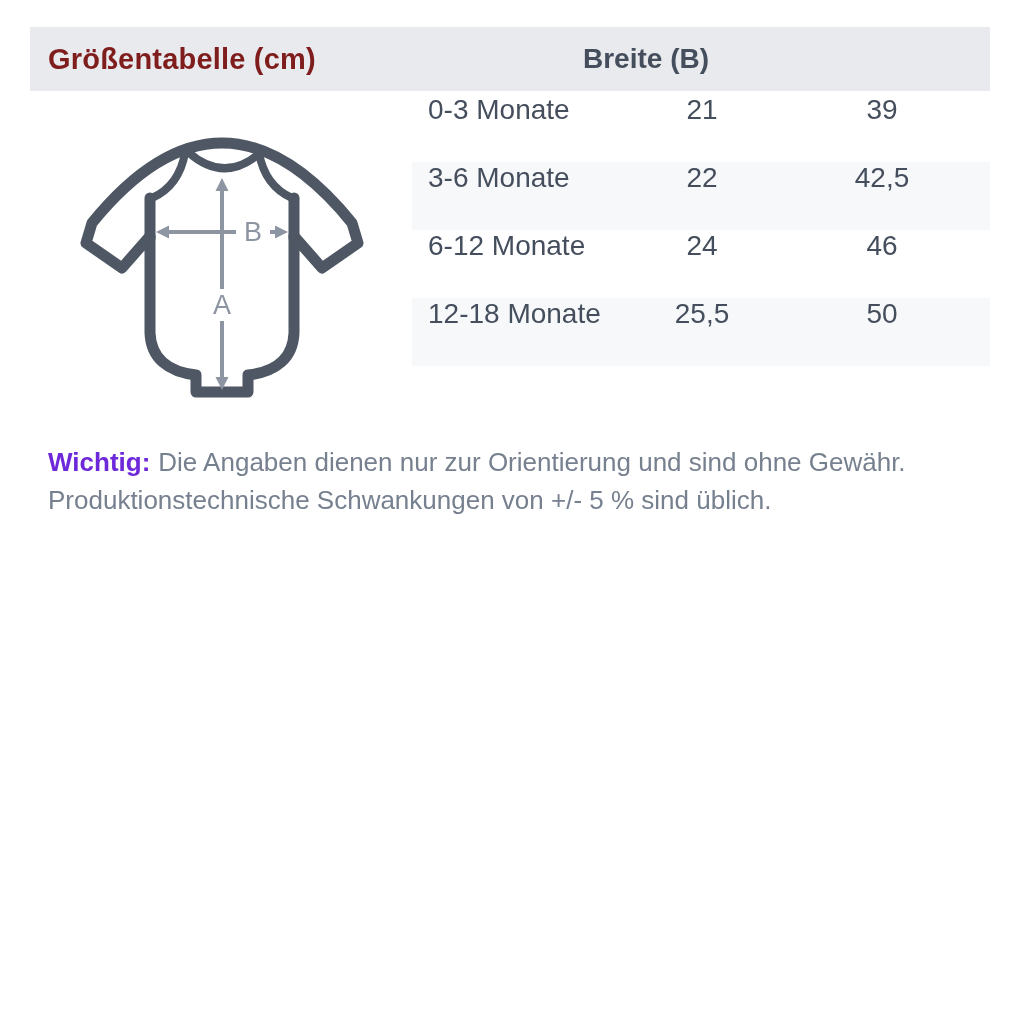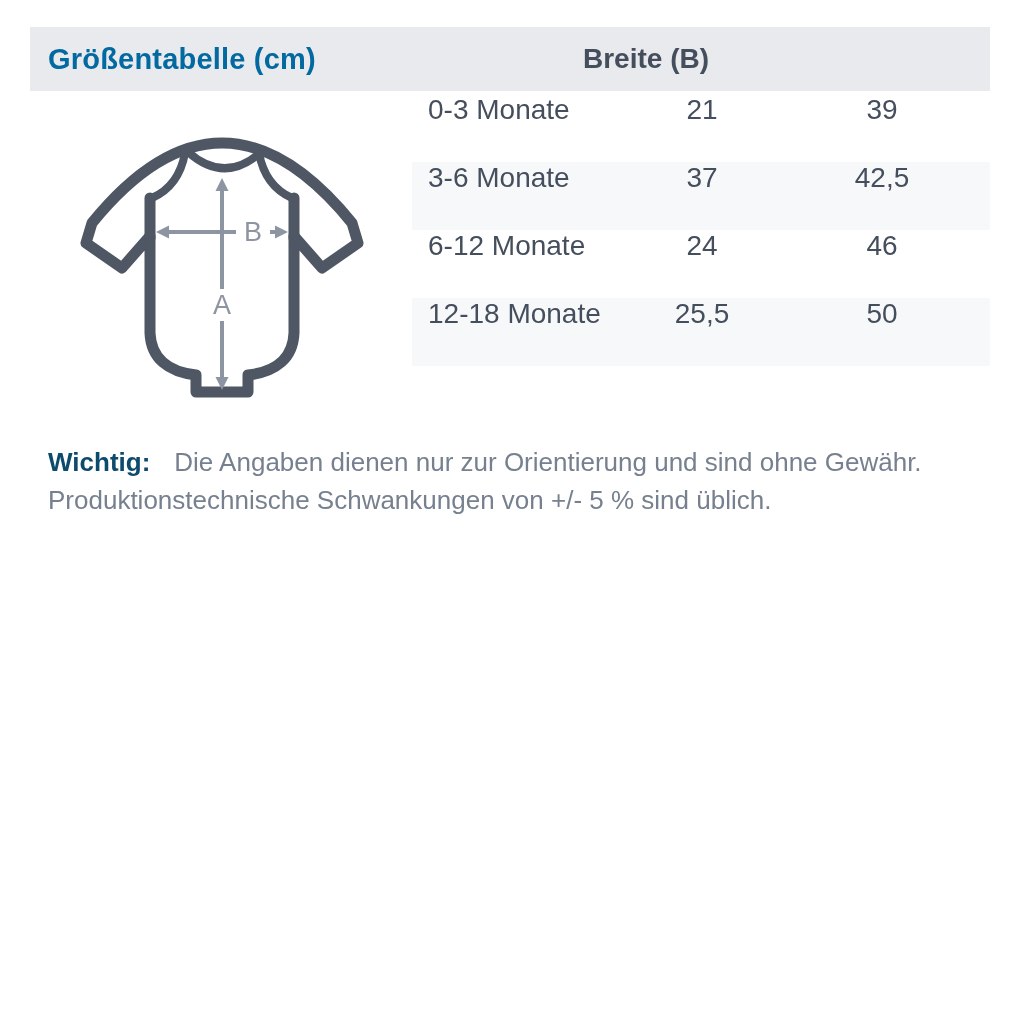--- a/index.html
+++ b/index.html
@@ -18,21 +18,21 @@
     position: absolute;
     left: 30px; top: 27px;
     width: 960px; height: 64px;
     background: #e9eaee;
   }
   .page-title {
     position: absolute;
     left: 18px; top: 0; height: 100%;
     display: flex; align-items: center;
     font-size: 29px; font-weight: bold;
-    color: #0369a1;
+    color: #7f1d1d;
     letter-spacing: 0.2px;
     text-align: center;
   }
   .col-head {
     position: absolute;
     top: 0; height: 100%;
     display: flex; align-items: center; justify-content: center;
     font-size: 28px; font-weight: bold;
     color: #454e5c;
   }
@@ -71,22 +71,22 @@
   .note {
     position: absolute;
     left: 48px; top: 443px;
     width: 930px;
     font-size: 26px;
     line-height: 38px;
     color: #76808f;
   }
   .note-bold {
     font-weight: bold;
-    color: #0c4a6e;
-    margin-right: 24px;
+    color: #6d28d9;
+    margin-right: 8px;
   }
 </style>
 </head>
 <body>
 
 <div class="canvas">
 
   <div class="header-bar">
     <span class="page-title">Größentabelle (cm)</span>
     <span class="col-head breite">Breite (B)</span>
@@ -126,21 +126,21 @@
   </svg>
 
   <div class="size-table">
     <div class="size-row">
       <span class="cell label">0-3 Monate</span>
       <span class="cell val">21</span>
       <span class="cell val">39</span>
     </div>
     <div class="size-row striped">
       <span class="cell label">3-6 Monate</span>
-      <span class="cell val">37</span>
+      <span class="cell val">22</span>
       <span class="cell val">42,5</span>
     </div>
     <div class="size-row">
       <span class="cell label">6-12 Monate</span>
       <span class="cell val">24</span>
       <span class="cell val">46</span>
     </div>
     <div class="size-row striped">
       <span class="cell label">12-18 Monate</span>
       <span class="cell val">25,5</span>

